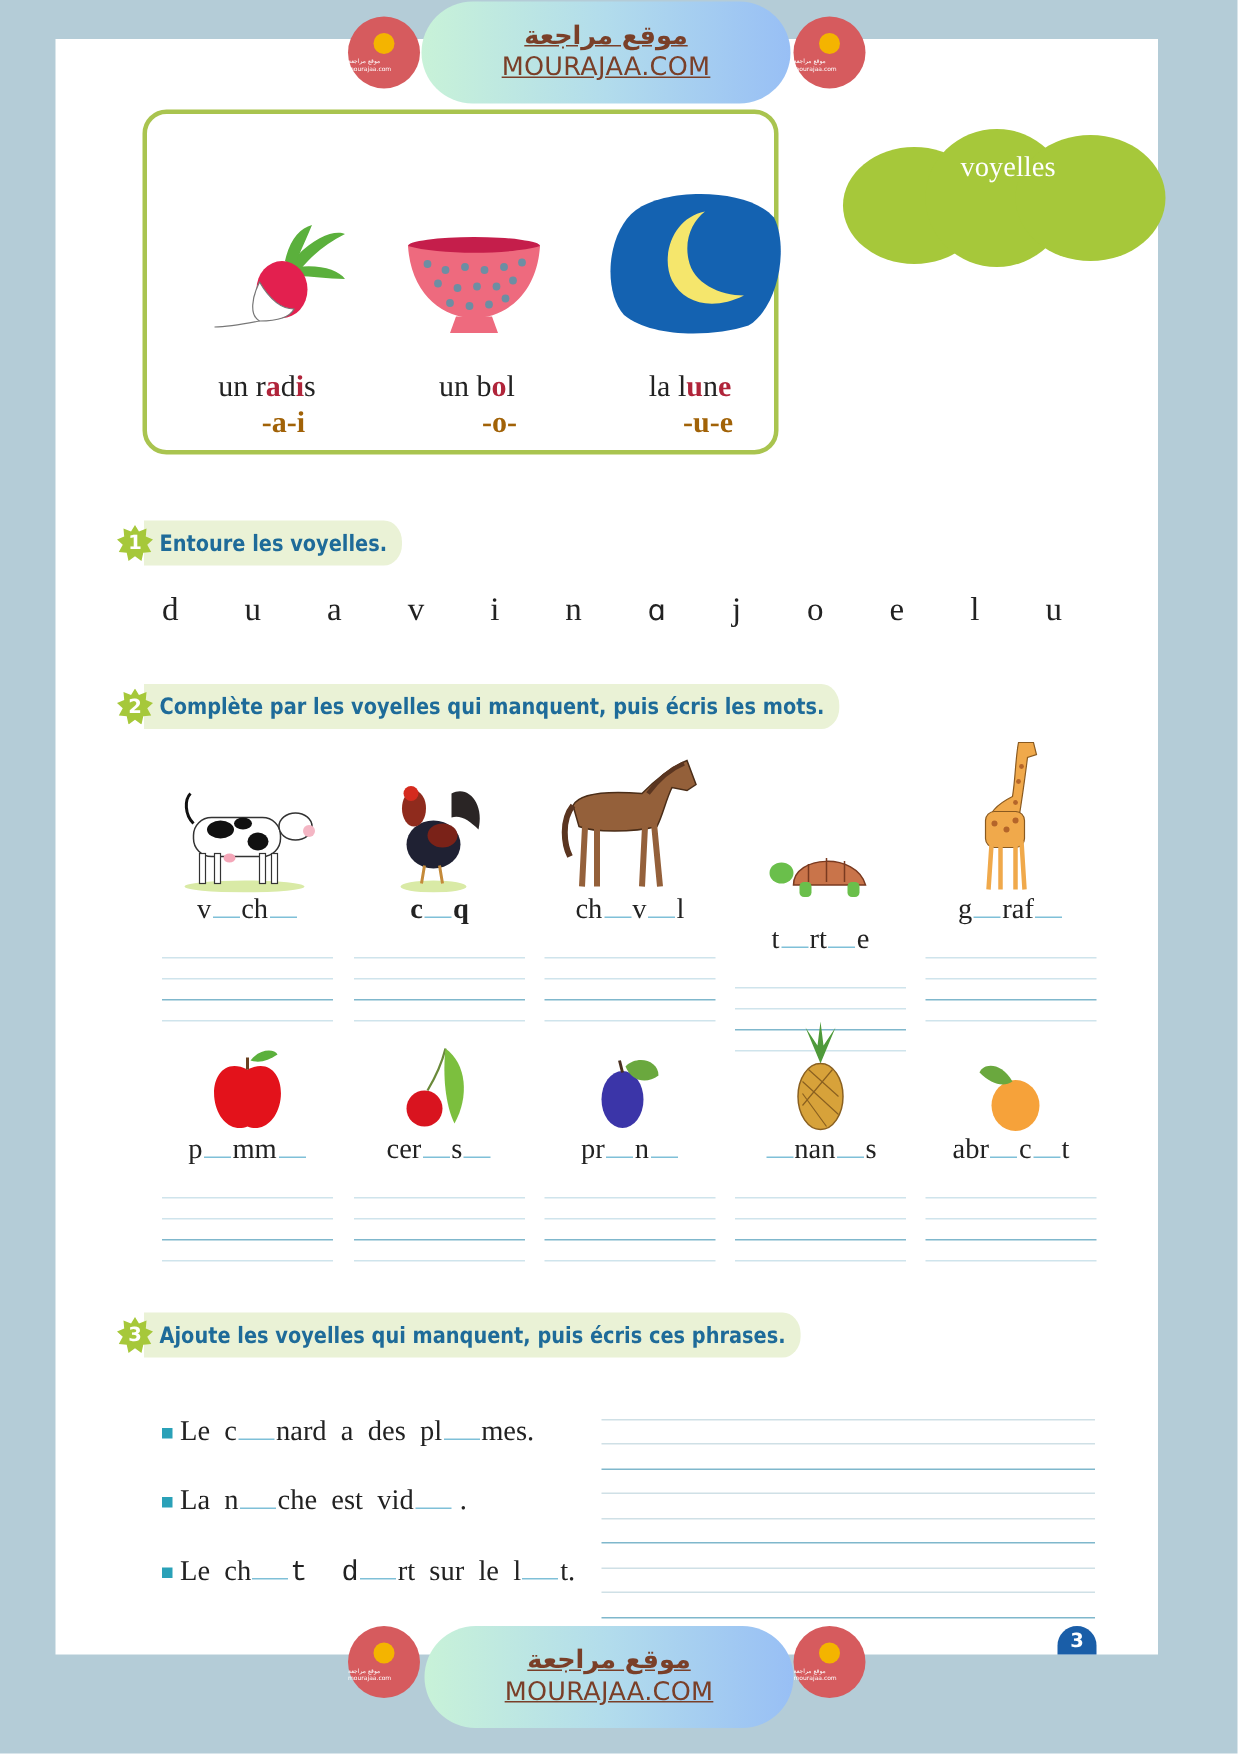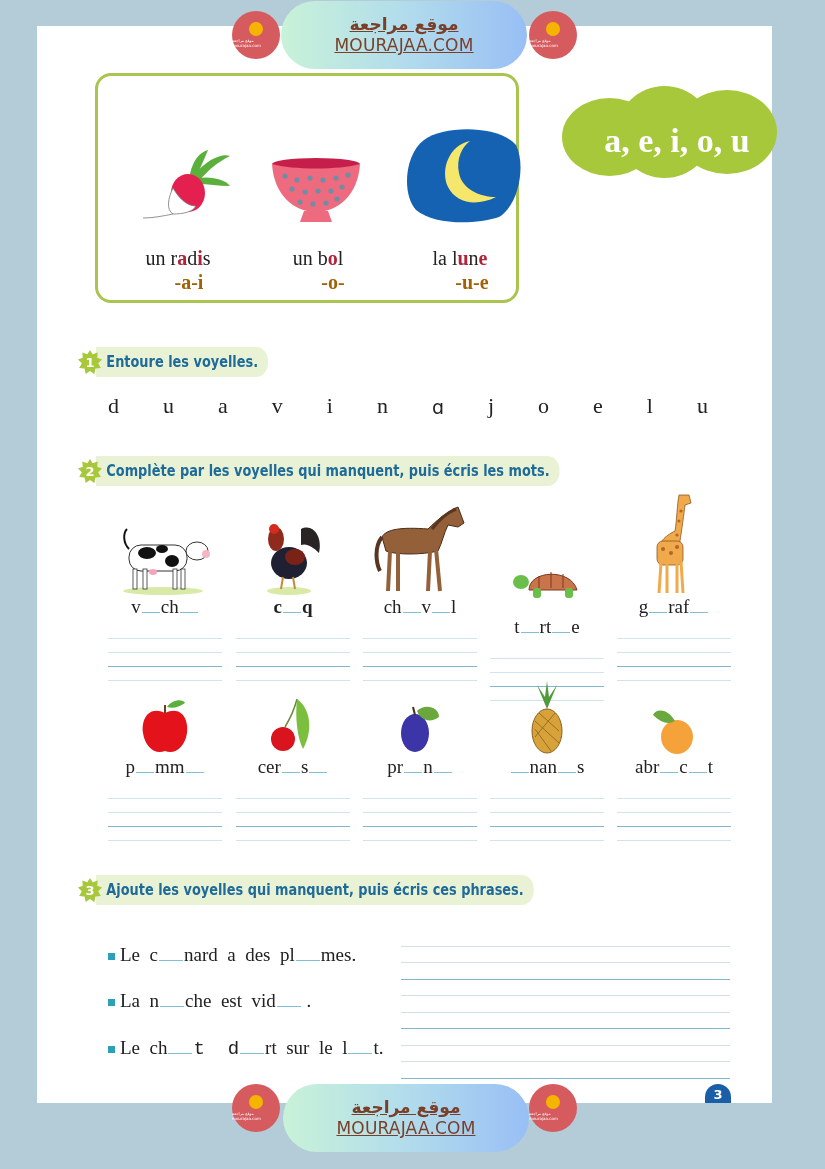--- a/index.html
+++ b/index.html
@@ -131,21 +131,21 @@
   <div class="item" style="left:322px;width:80px;">
     <span class="w"><span>la l</span><span class="hl">u</span><span>n</span><span class="hl">e</span></span>
     <span class="v" style="padding-left:24px;">-u-e</span>
   </div>
 </div>
 
 <div class="cloud">
   <div class="b" style="left:0;top:14px;width:95px;height:78px;"></div>
   <div class="b" style="left:55px;top:2px;width:95px;height:92px;"></div>
   <div class="b" style="left:115px;top:6px;width:100px;height:84px;"></div>
-  <div class="t2">a, e, i, o, u</div>
+  <div class="t1">voyelles</div>
 </div>
 
 <div class="ex-head" style="top:346px;">
   <div class="star">1</div>
   <div class="lbl">Entoure les voyelles.</div>
 </div>
 <div class="letters">
   <span>d</span>
   <span>u</span>
   <span>a</span>

